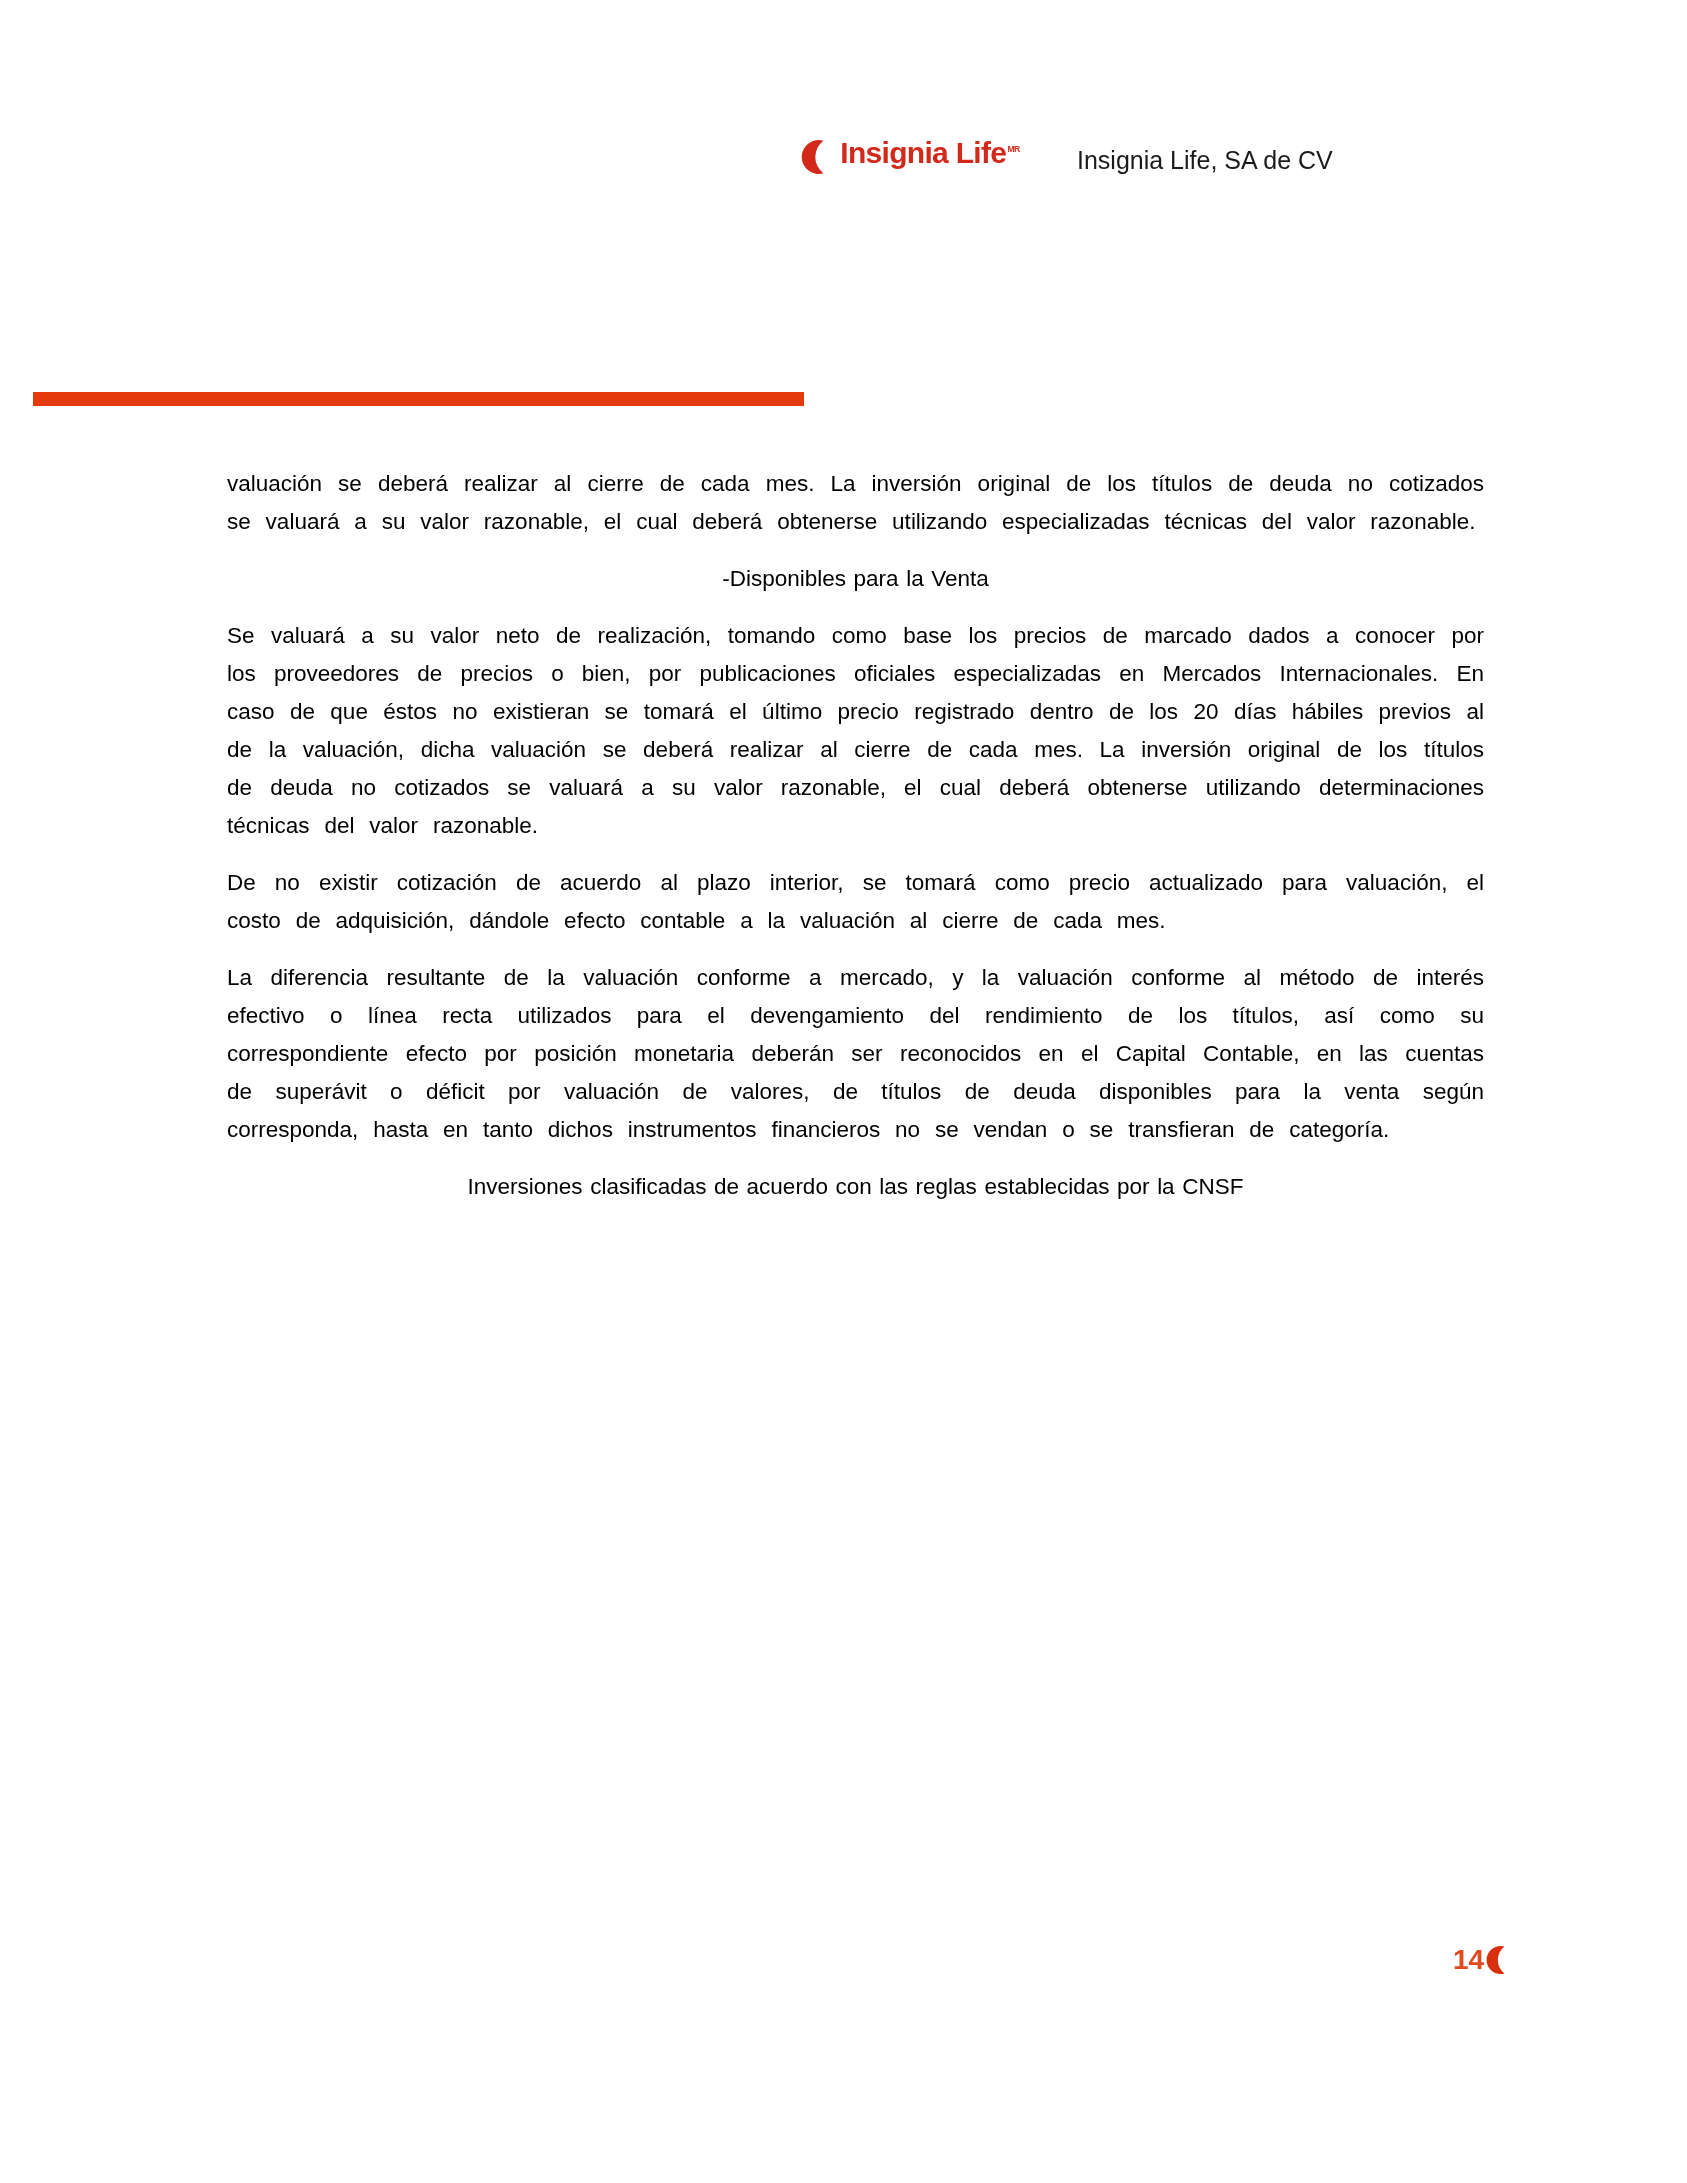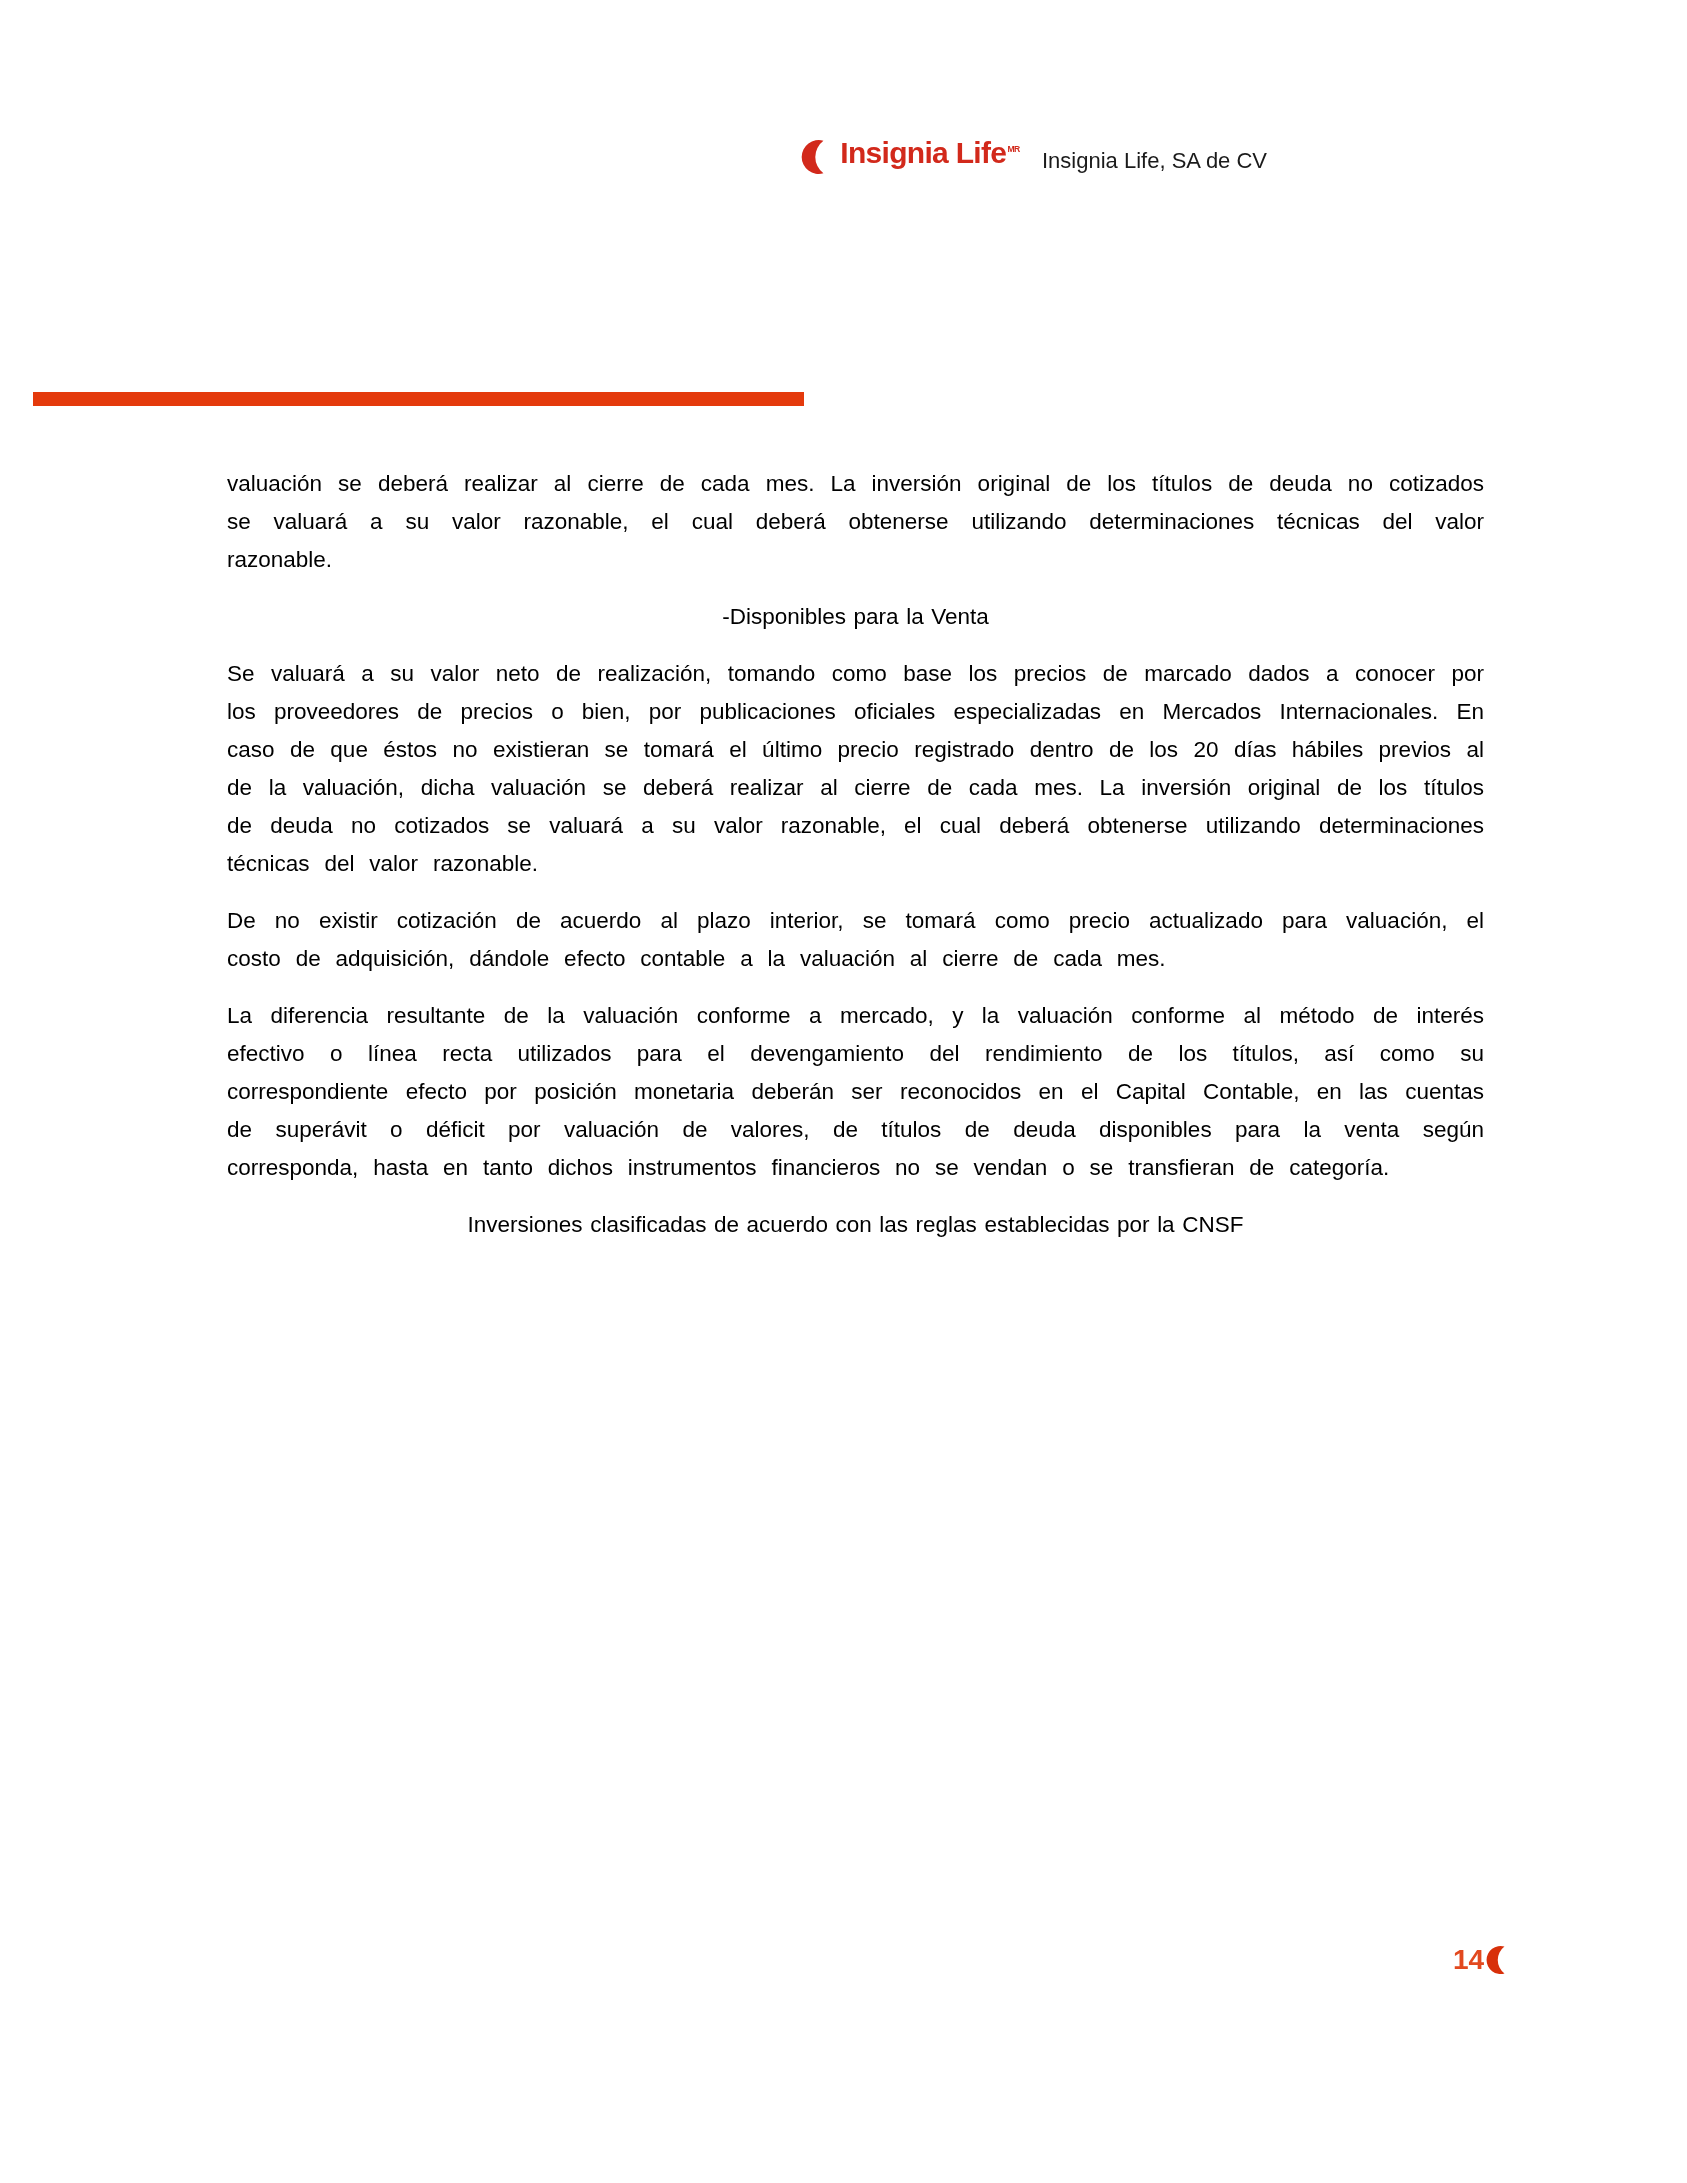--- a/index.html
+++ b/index.html
@@ -46,23 +46,23 @@
   .logo-tm {
     font-size: 8.6px;
     font-weight: 700;
     color: #d2291b;
     vertical-align: super;
     line-height: 1;
     margin-left: 1.3px;
   }
   .company-name {
     position: absolute;
-    left: 1042px;
+    left: 1077px;
     top: 144px;
-    font-size: 22px;
+    font-size: 25px;
     color: #1b1b1b;
     line-height: 33px;
     white-space: nowrap;
   }
 
   
   .divider-bar {
     position: absolute;
     left: 33px;
     top: 392px;
@@ -122,21 +122,21 @@
       <path d="M 66 2 A 50 50 0 1 0 66 98 A 60 60 0 0 1 66 2 Z" fill="#d2291b"></path>
     </svg>
     <div class="logo-text"><span>Insignia Life</span><span class="logo-tm">MR</span></div>
   </div>
 
   <div class="company-name">Insignia Life, SA de CV</div>
 
   <div class="divider-bar"></div>
 
   <div class="doc-body">
-    <p>valuación se deberá realizar al cierre de cada mes. La inversión original de los títulos de deuda no cotizados se valuará a su valor razonable, el cual deberá obtenerse utilizando determinaciones técnicas del valor razonable.</p>
+    <p>valuación se deberá realizar al cierre de cada mes. La inversión original de los títulos de deuda no cotizados se valuará a su valor razonable, el cual deberá obtenerse utilizando especializadas técnicas del valor razonable.</p>
     <p class="subheading">-Disponibles para la Venta</p>
     <p>Se valuará a su valor neto de realización, tomando como base los precios de marcado dados a conocer por los proveedores de precios o bien, por publicaciones oficiales especializadas en Mercados Internacionales. En caso de que éstos no existieran se tomará el último precio registrado dentro de los 20 días hábiles previos al de la valuación, dicha valuación se deberá realizar al cierre de cada mes. La inversión original de los títulos de deuda no cotizados se valuará a su valor razonable, el cual deberá obtenerse utilizando determinaciones técnicas del valor razonable.</p>
     <p>De no existir cotización de acuerdo al plazo interior, se tomará como precio actualizado para valuación, el costo de adquisición, dándole efecto contable a la valuación al cierre de cada mes.</p>
     <p>La diferencia resultante de la valuación conforme a mercado, y la valuación conforme al método de interés efectivo o línea recta utilizados para el devengamiento del rendimiento de los títulos, así como su correspondiente efecto por posición monetaria deberán ser reconocidos en el Capital Contable, en las cuentas de superávit o déficit por valuación de valores, de títulos de deuda disponibles para la venta según corresponda, hasta en tanto dichos instrumentos financieros no se vendan o se transfieran de categoría.</p>
     <p class="closing-line">Inversiones clasificadas de acuerdo con las reglas establecidas por la CNSF</p>
   </div>
 
   <div class="footer-pageno">
     <span class="page-number">14</span>
     <svg class="footer-crescent" viewBox="0 0 100 100" aria-hidden="true">

